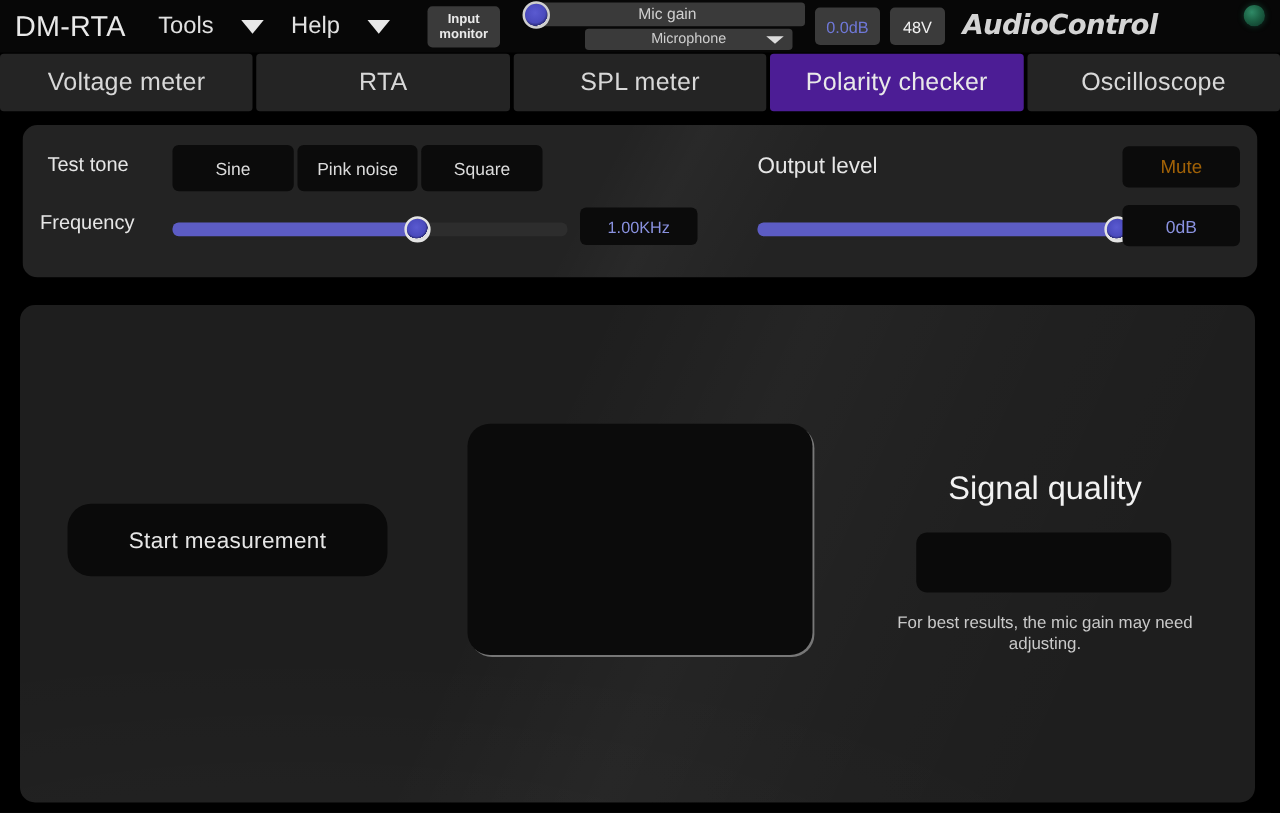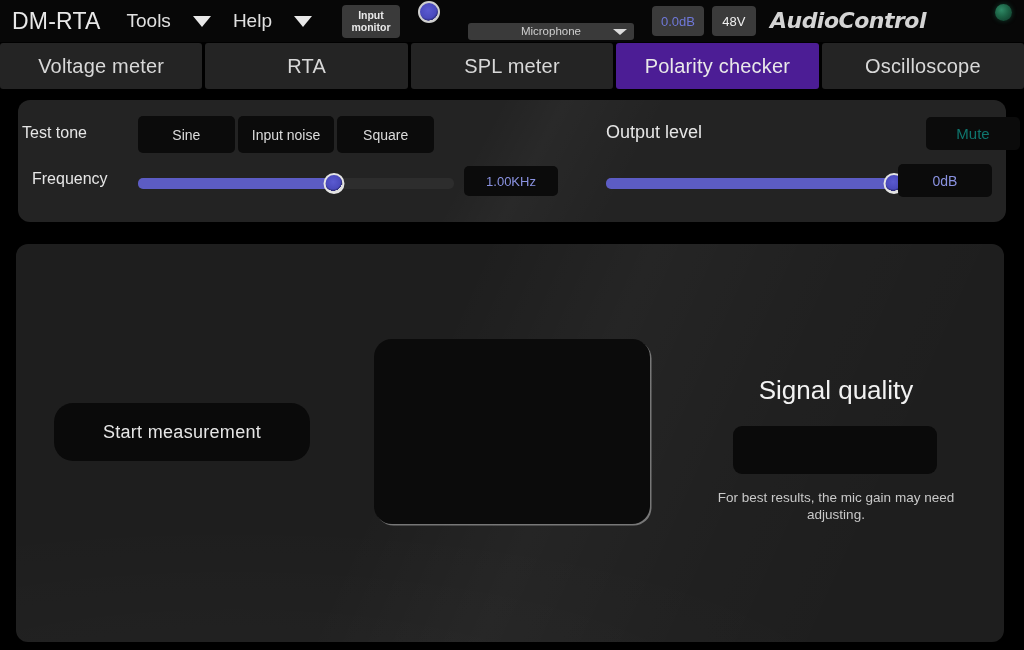--- a/index.html
+++ b/index.html
@@ -98,21 +98,21 @@
   }
   .tab.active { background: #4c1d95; color: #e9e9e9; }
 
   
   .ctrl-panel {
     position: absolute; left: 18px; top: 100px; width: 988px; height: 122px;
     background: #232323; border-radius: 12px;
     background-image: linear-gradient(118deg, rgba(255,255,255,0) 46%, rgba(255,255,255,.028) 52%, rgba(255,255,255,0) 62%);
   }
   .lbl { color: #e6e6e6; font-size: 16px; white-space: nowrap; }
-  .lbl-test-tone { position: absolute; left: 4px; top: 24px; }
+  .lbl-test-tone { position: absolute; left: 20px; top: 24px; }
   .lbl-frequency { position: absolute; left: 14px; top: 70px; }
   .lbl-output { position: absolute; left: 588px; top: 22px; font-size: 18px; }
 
   .seg-group {
     position: absolute; left: 120px; top: 16px; width: 296px; height: 37px;
     display: flex; gap: 3px;
   }
   .seg-btn {
     flex: 1; background: #0b0b0b; border-radius: 5px;
     display: flex; align-items: center; justify-content: center;
@@ -135,21 +135,21 @@
   }
   .slider-freq { left: 120px; top: 73px; width: 316px; }
   .slider-out  { left: 588px; top: 73px; width: 288px; }
 
   .value-box {
     position: absolute; background: #0b0b0b; border-radius: 5px;
     display: flex; align-items: center; justify-content: center;
     font-size: 13px;
   }
   .vb-freq { left: 446px; top: 66px; width: 94px; height: 30px; color: #8a92e0; }
-  .vb-mute { left: 880px; top: 17px; width: 94px; height: 33px; color: #0f766e; font-size: 15px; margin-left: 28px; }
+  .vb-mute { left: 880px; top: 17px; width: 94px; height: 33px; color: #a16207; font-size: 15px; }
   .vb-0db  { left: 880px; top: 64px; width: 94px; height: 33px; color: #8a92e0; font-size: 14px; }
 
   
   .main-panel {
     position: absolute; left: 16px; top: 244px; width: 988px; height: 398px;
     background: #1e1e1e; border-radius: 12px; overflow: hidden;
   }
   .main-sheen {
     position: absolute; inset: 0;
     background-image:
@@ -194,20 +194,21 @@
 
     <div class="menu-item">Help</div>
     <div class="menu-caret"></div>
 
     <div class="input-monitor">
       <span>Input</span>
       <span>monitor</span>
     </div>
 
     <div class="micgain-wrap">
+      <div class="micgain-track">Mic gain</div>
       <div class="micgain-knob"></div>
       <div class="mic-select">
         <span>Microphone</span>
         <span class="mic-select-caret"></span>
       </div>
     </div>
 
     <div class="pill-btn blue">0.0dB</div>
     <div class="pill-btn white">48V</div>
 
@@ -228,21 +229,21 @@
   </div>
 
   <div class="ctrl-panel">
 
     <div class="lbl lbl-test-tone">Test tone</div>
     <div class="lbl lbl-frequency">Frequency</div>
     <div class="lbl lbl-output">Output level</div>
 
     <div class="seg-group">
       <div class="seg-btn">Sine</div>
-      <div class="seg-btn">Input noise</div>
+      <div class="seg-btn">Pink noise</div>
       <div class="seg-btn">Square</div>
     </div>
 
     <div class="slider slider-freq">
       <div class="rail"></div>
       <div class="fill" id="freq-fill" style="width: 62%;"></div>
       <div class="knob" id="freq-knob" style="left: 62%;"></div>
     </div>
 
     <div class="slider slider-out">

